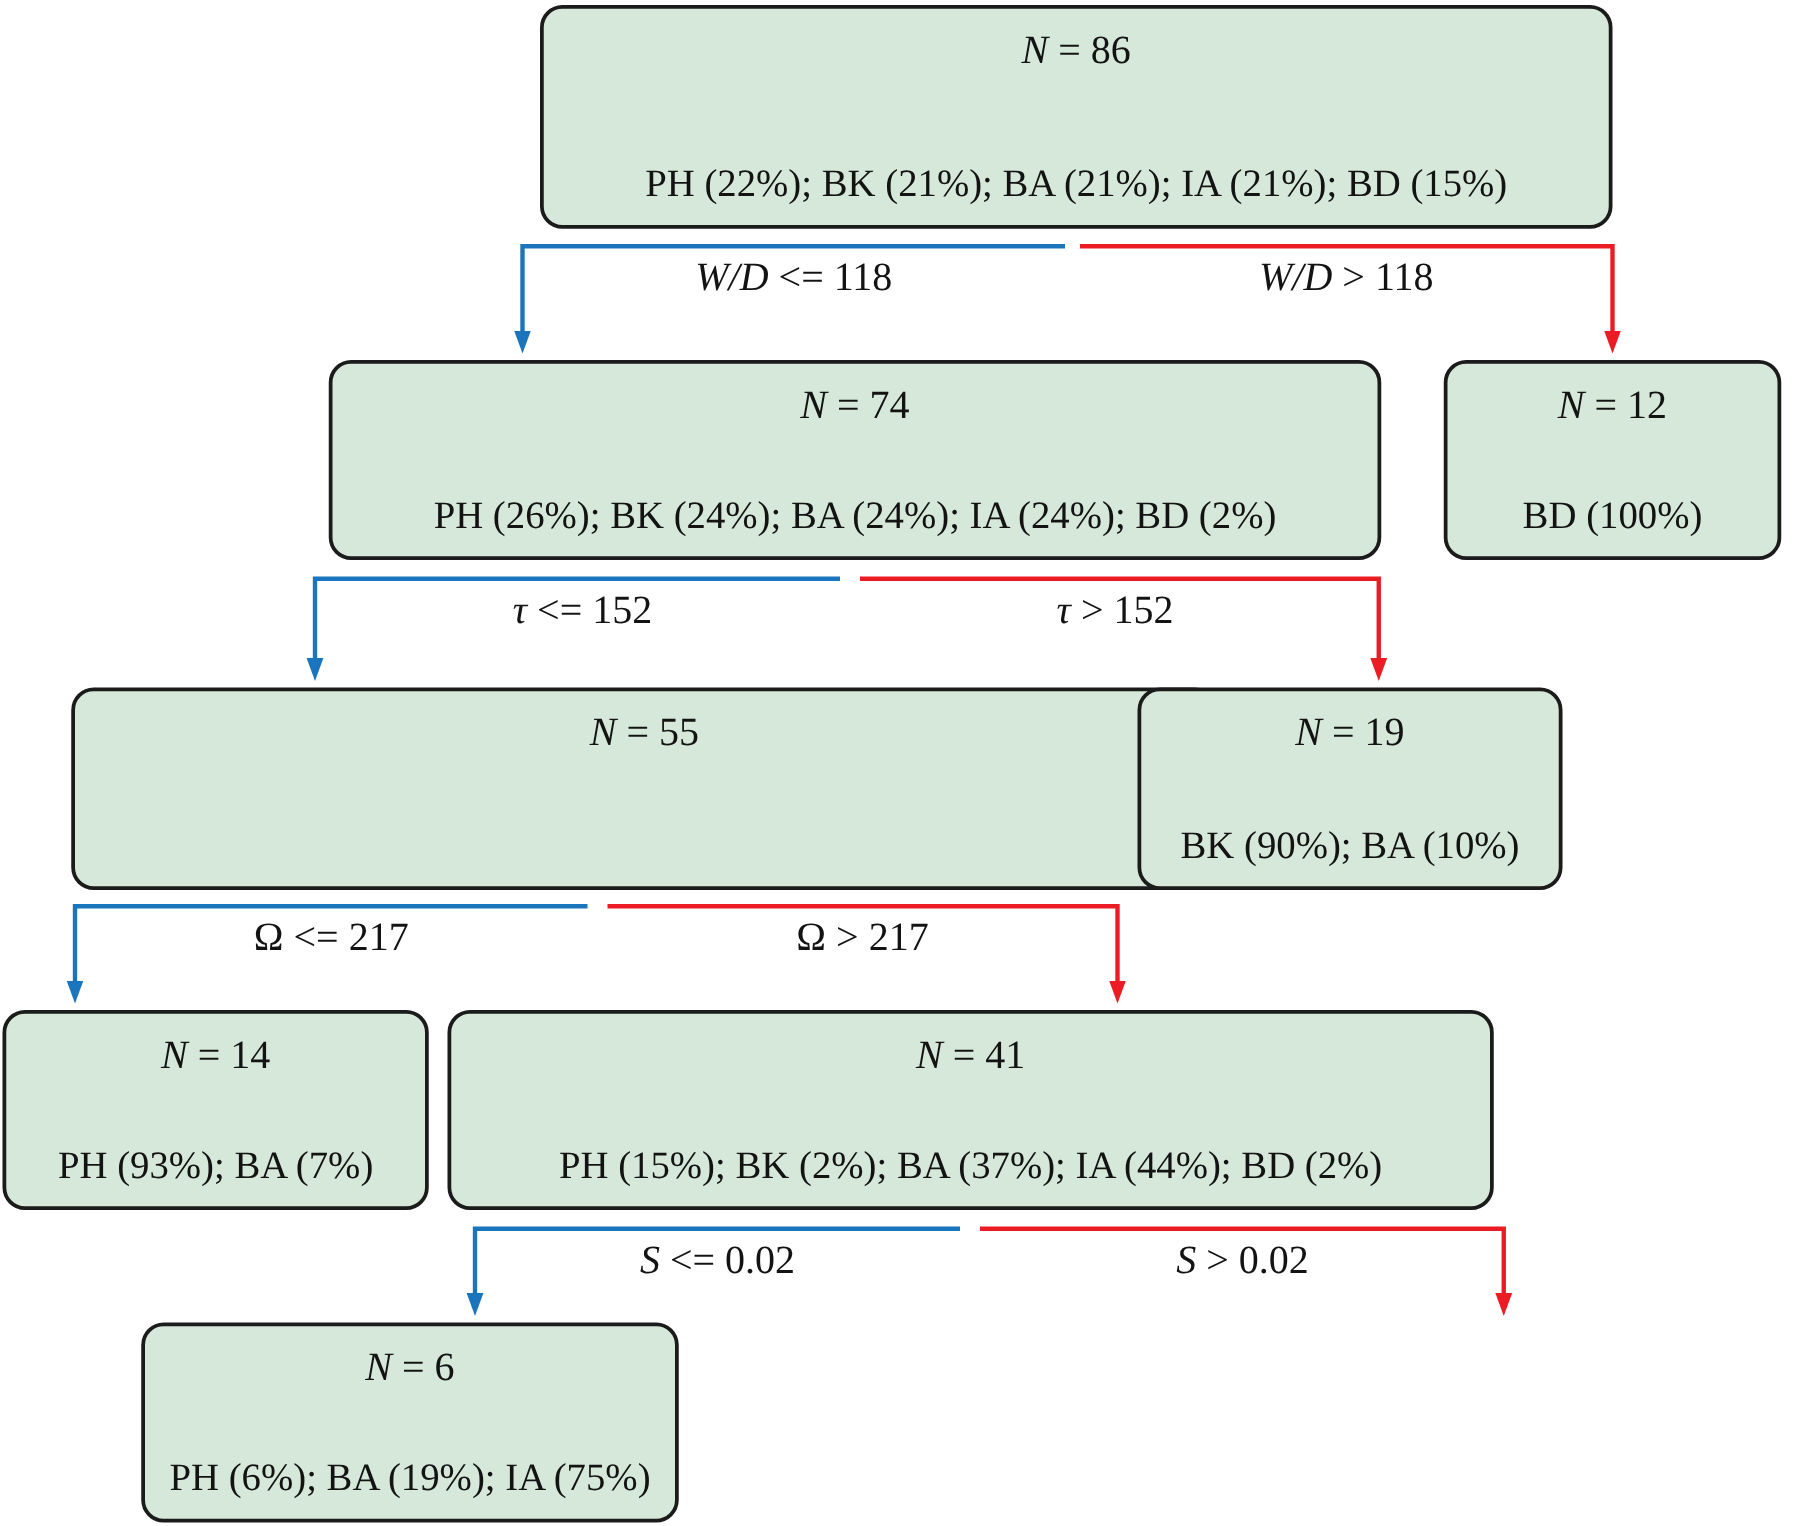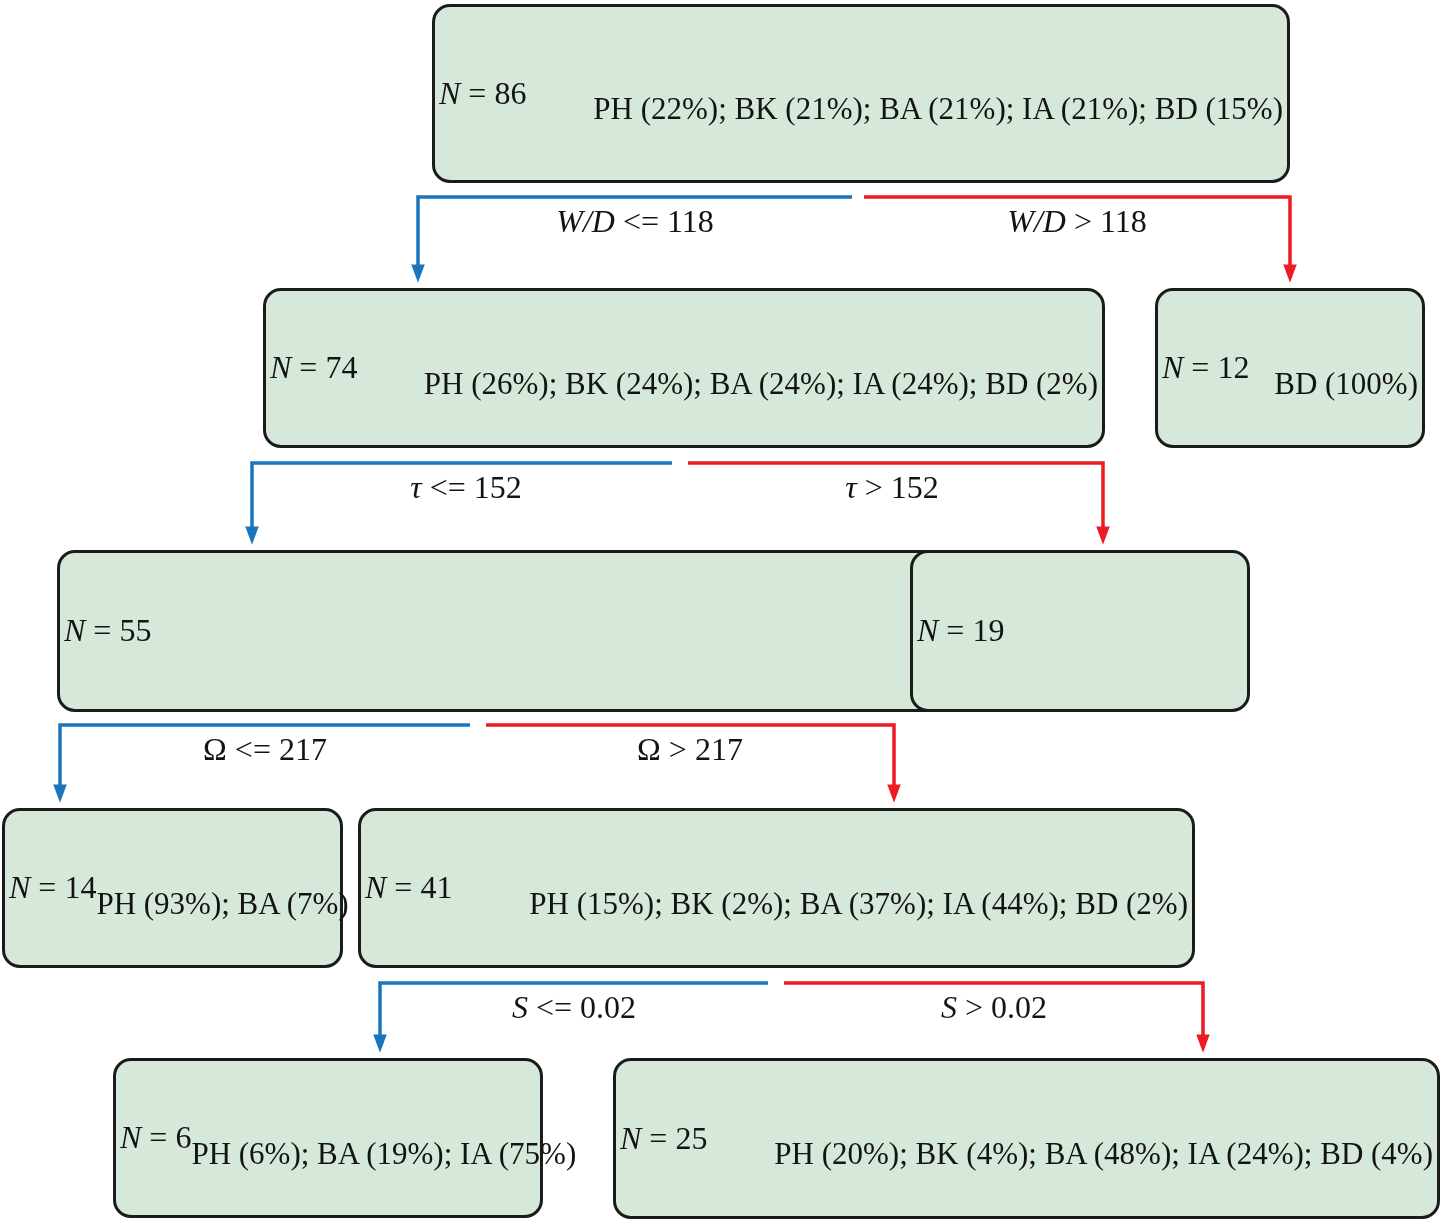--- a/index.html
+++ b/index.html
@@ -26,21 +26,21 @@
     position:absolute;
     left:0;top:0;
     width:1442px;height:1221px;
   }
   .node{
     position:absolute;
     background:var(--node-fill);
     border:3.5px solid var(--node-border);
     border-radius:18px;
     display:flex;
-    flex-direction:row;
+    flex-direction:column;
     justify-content:space-between;
     align-items:center;
     padding:16px 4px 18px 4px;
   }
   .nline{
     font-size:32px;
     white-space:nowrap;
     line-height:1;
   }
   .dist{
@@ -104,20 +104,21 @@
   </div>
 
   <div class="elabel" style="left:466px;top:471px"><span class="ital">τ</span><span> &lt;= 152</span></div>
   <div class="elabel" style="left:892px;top:471px"><span class="ital">τ</span><span> &gt; 152</span></div>
 
   <div class="node" style="left:57px;top:550px;width:917px;height:162px">
     <div class="nline"><span class="ital">N</span><span> = 55</span></div>
   </div>
   <div class="node" style="left:910px;top:550px;width:340px;height:162px">
     <div class="nline"><span class="ital">N</span><span> = 19</span></div>
+    <div class="dist">BK (90%); BA (10%)</div>
   </div>
 
   <div class="elabel" style="left:265px;top:733px"><span>Ω</span><span> &lt;= 217</span></div>
   <div class="elabel" style="left:690px;top:733px"><span>Ω</span><span> &gt; 217</span></div>
 
   <div class="node" style="left:2px;top:808px;width:341px;height:160px">
     <div class="nline"><span class="ital">N</span><span> = 14</span></div>
     <div class="dist">PH (93%); BA (7%)</div>
   </div>
   <div class="node" style="left:358px;top:808px;width:837px;height:160px">
@@ -125,18 +126,14 @@
     <div class="dist">PH (15%); BK (2%); BA (37%); IA (44%); BD (2%)</div>
   </div>
 
   <div class="elabel" style="left:574px;top:991px"><span class="ital">S</span><span> &lt;= 0.02</span></div>
   <div class="elabel" style="left:994px;top:991px"><span class="ital">S</span><span> &gt; 0.02</span></div>
 
   <div class="node" style="left:113px;top:1058px;width:430px;height:160px">
     <div class="nline"><span class="ital">N</span><span> = 6</span></div>
     <div class="dist">PH (6%); BA (19%); IA (75%)</div>
   </div>
-  <div class="node" style="left:613px;top:1058px;width:827px;height:161px">
-    <div class="nline"><span class="ital">N</span><span> = 25</span></div>
-    <div class="dist">PH (20%); BK (4%); BA (48%); IA (24%); BD (4%)</div>
-  </div>
 
 </div>
 
 </body></html>

